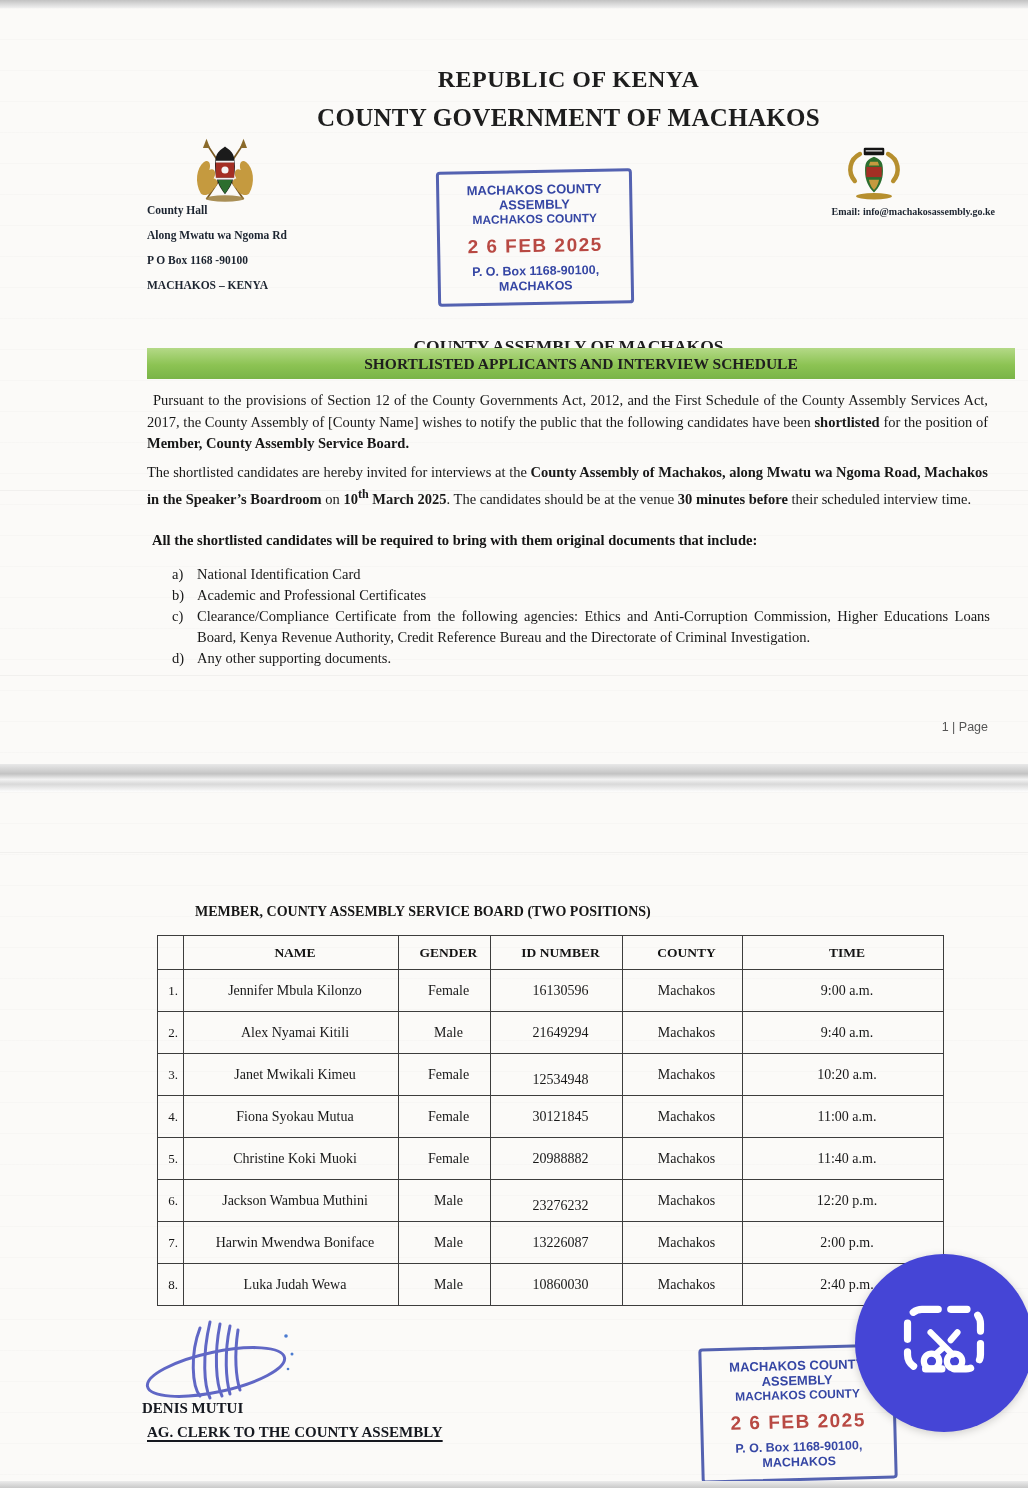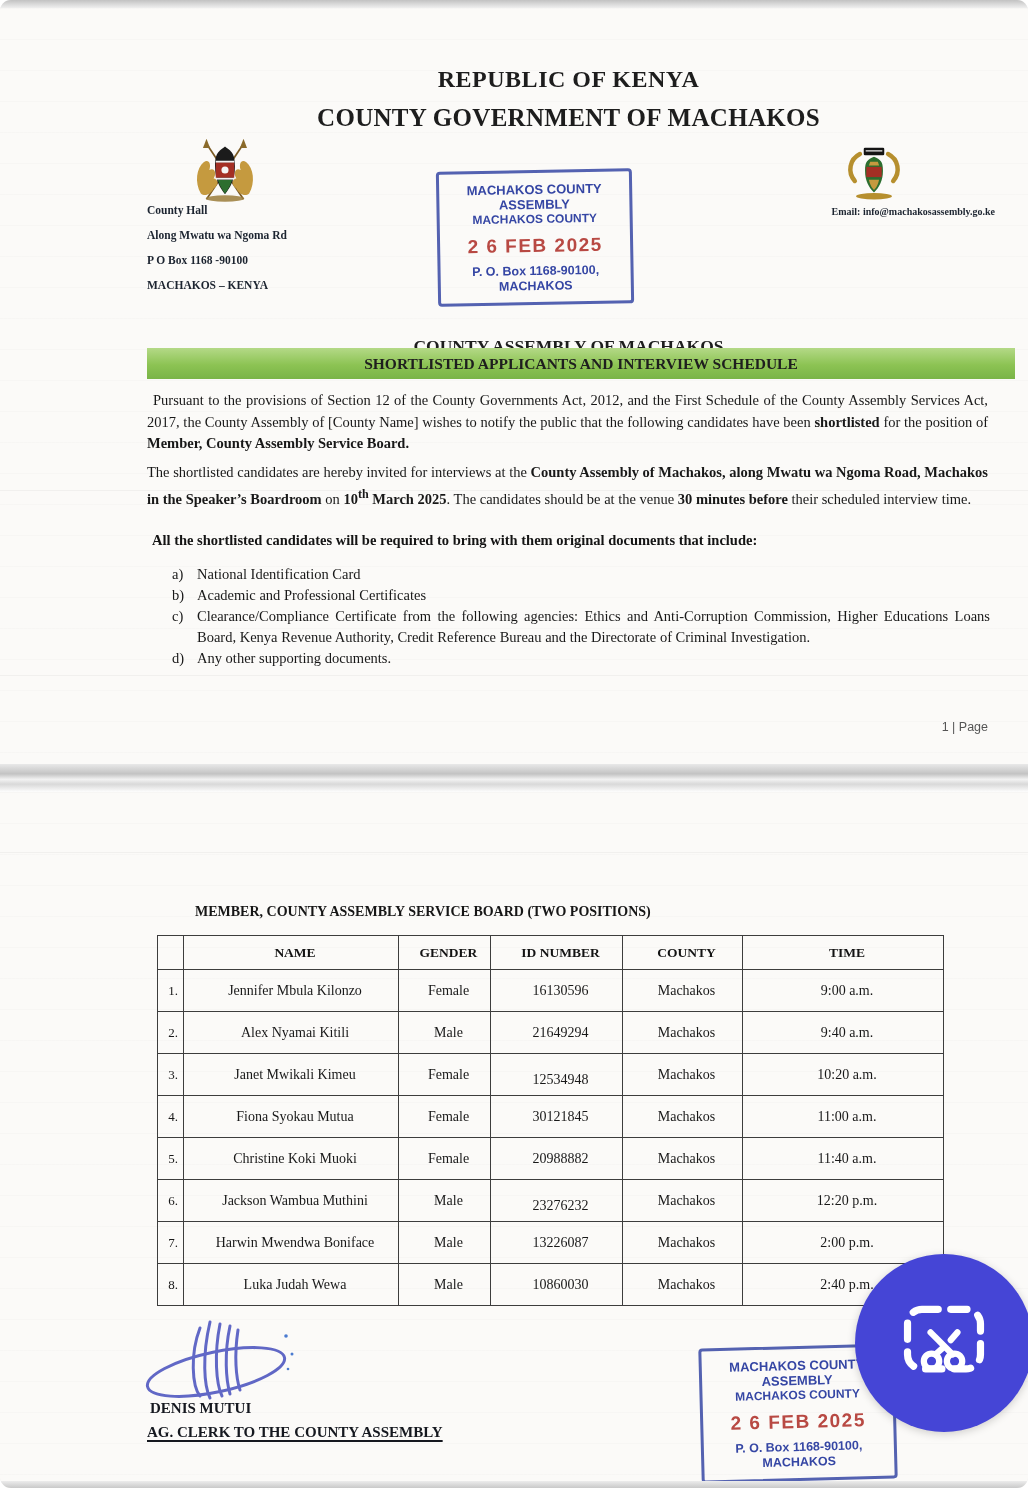--- a/index.html
+++ b/index.html
@@ -1,17 +1,17 @@
 <!DOCTYPE html>
 <html><head>
 <meta charset="utf-8">
 <style>
   * { margin:0; padding:0; box-sizing:border-box; }
   body { background:#ffffff; font-family:"Liberation Serif", serif; }
-  .canvas { position:relative; width:1028px; height:1488px; background:#eeeeee; overflow:hidden;border-radius:11px; }
+  .canvas { position:relative; width:1028px; height:1488px; background:#eeeeee; overflow:hidden; }
 
   .band-top { position:absolute; left:0; top:0; width:1028px; height:8px;
     background:linear-gradient(180deg,#c2c2c2,#efefef); z-index:3; }
   .band-gap { position:absolute; left:0; top:764px; width:1028px; height:28px;
     background:linear-gradient(180deg,#e9e9e9 0%,#c3c3c3 35%,#f2f2f2 55%,#d9d9d9 72%,#fdfdfd 100%); z-index:3; }
   .band-bottom { position:absolute; left:0; top:1481px; width:1028px; height:7px;
     background:linear-gradient(180deg,#ececec,#c9c9c9); z-index:3; }
 
   .page { position:absolute; left:0; width:1028px; background:#fbfaf8;
     background-image:repeating-linear-gradient(180deg, rgba(0,0,0,0.015) 0 1px, transparent 1px 31px); }
@@ -76,21 +76,21 @@
   table.schedule th { height:34px; font-size:13.5px; padding-left:8px; color:#131313; }
   table.schedule td { height:42px; font-size:14px; padding-left:8px; vertical-align:middle; }
   table.schedule td:first-child { font-size:13px; padding-left:5px; }
   table.schedule col.c0 { width:26px; }  table.schedule col.c1 { width:215px; }
   table.schedule col.c2 { width:92px; }  table.schedule col.c3 { width:132px; }
   table.schedule col.c4 { width:120px; } table.schedule col.c5 { width:201px; }
   table.schedule tbody tr:nth-child(3) td:nth-child(4),
   table.schedule tbody tr:nth-child(6) td:nth-child(4) { vertical-align:bottom; padding-bottom:7px; }
 
   .signature { position:absolute; left:138px; top:522px; }
-  .signatory-name { position:absolute; left:150px; top:608px; font-size:15px; font-weight:bold; color:#15181f; }
+  .signatory-name { position:absolute; left:142px; top:608px; font-size:15px; font-weight:bold; color:#15181f; }
   .signatory-title { position:absolute; left:147px; top:632px; font-size:15px; font-weight:bold; color:#15181f;
     text-decoration:underline; text-decoration-thickness:2px; text-underline-offset:3px; }
 
   
   .crop-button { position:absolute; left:855px; top:1254px; width:178px; height:178px; border-radius:50%;
     background:#4545d6; z-index:10; border:none; display:flex; align-items:center; justify-content:center;
     cursor:pointer; box-shadow:0 2px 8px rgba(0,0,0,.18); }
 
   .scanline { position:absolute; left:0; width:1028px; height:1px; background:rgba(0,0,0,.04); }
 </style>

